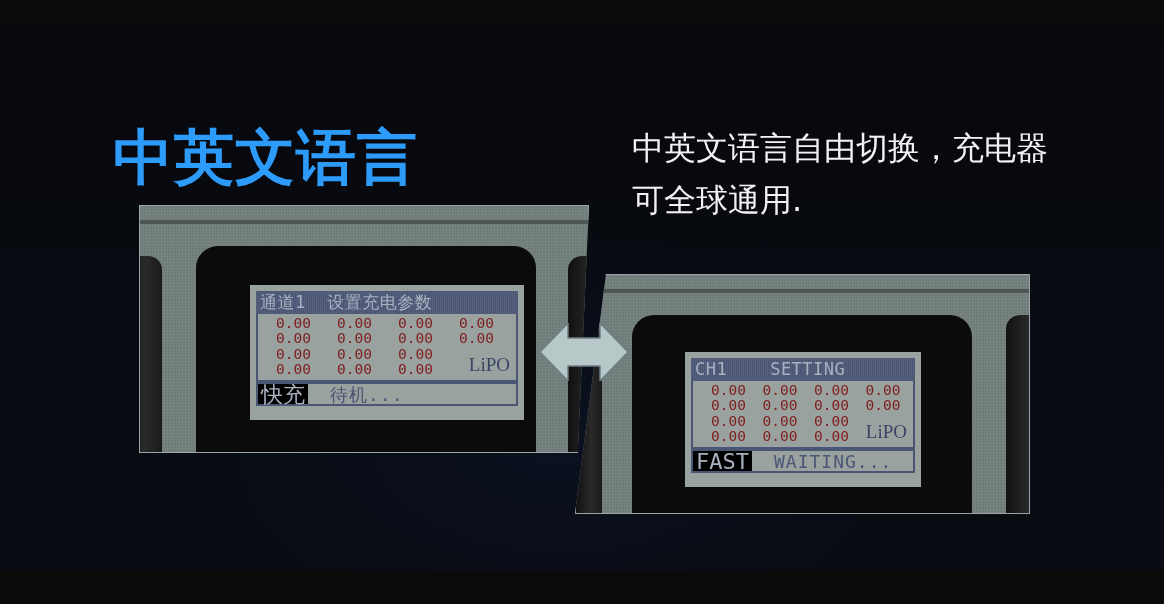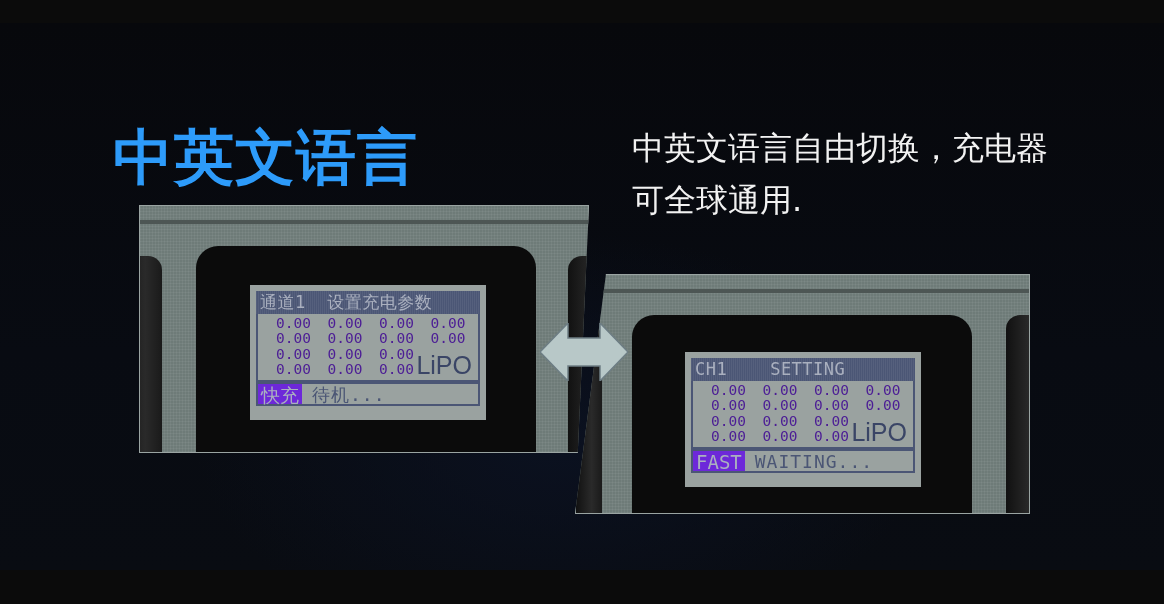--- a/index.html
+++ b/index.html
@@ -60,33 +60,33 @@
   .lcd .hdr {
     background: #4b5675; color: #aab0bf; height: 23px; font-size: 17px; line-height: 23px;
     padding-left: 4px; white-space: pre; letter-spacing: 0.5px;
     background-image: repeating-linear-gradient(90deg, rgba(255,255,255,0.06) 0 1px, rgba(0,0,0,0) 1px 2px);
   }
   .lcd .grid {
     border: 2px solid #4b5675; border-top: none; padding: 3px 6px 2px 18px;
     display: grid; grid-template-columns: repeat(4, auto); column-gap: 10px;
     font-size: 14.5px; line-height: 13px; position: relative; height: 68px;
   }
-  .lcd .grid span { color: #4c1d95; }
+  .lcd .grid span { color: #7f1d1d; }
   .lcd .chem {
-    position: absolute; right: 6px; bottom: 4px; font-size: 25px; line-height: 22px; color: #3a4566;
-    font-family: Liberation Sans, sans-serif;
+    position: absolute; right: 6px; bottom: 4px; font-size: 19px; line-height: 22px; color: #3a4566;
+    font-family: Liberation Serif, serif;
   }
   .lcd .foot {
     display: flex; height: 24px; border: 2px solid #4b5675; border-top: 2px solid #4b5675;
   }
   .lcd .mode {
-    background: #6d28d9; color: #aab0bf; font-size: 19px; line-height: 22px; padding: 0 3px;
+    background: #000000; color: #aab0bf; font-size: 22px; line-height: 22px; padding: 0 3px;
   }
   .lcd .status {
-    flex: 1; font-size: 18px; line-height: 22px; padding-left: 10px; color: #4b5675; letter-spacing: 1px;
+    flex: 1; font-size: 18px; line-height: 22px; padding-left: 22px; color: #4b5675; letter-spacing: 1px;
   }
 
   .arrow {
     position: absolute; left: 540px; top: 323px; width: 88px; height: 58px;
   }
 </style>
 </head>
 <body>
 
 <div class="stage">
@@ -94,21 +94,21 @@
   <h1 class="title">中英文语言</h1>
   <p class="desc">中英文语言自由切换，充电器可全球通用.</p>
 
 </div>
 
 <div class="panel panel-left">
   <div class="rim"></div>
   <div class="side-slot" style="left:-20px; top:50px; width:42px; height:210px;"></div>
   <div class="side-slot" style="left:428px; top:50px; width:42px; height:210px;"></div>
   <div class="bezel" style="left:56px; top:40px; width:340px; height:220px;">
-    <div class="lcd" style="left:54px; top:39px; width:236px; height:135px;">
+    <div class="lcd" style="left:54px; top:39px; width:274px; height:135px;">
       <div class="hdr">通道1  设置充电参数</div>
       <div class="grid">
         <span>0.00</span>
         <span>0.00</span>
         <span>0.00</span>
         <span>0.00</span>
         <span>0.00</span>
         <span>0.00</span>
         <span>0.00</span>
         <span>0.00</span>

